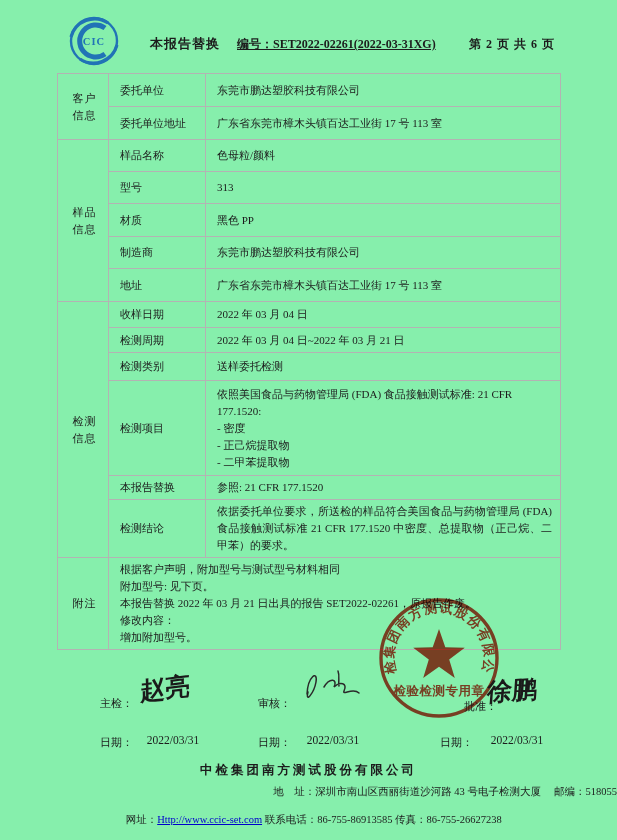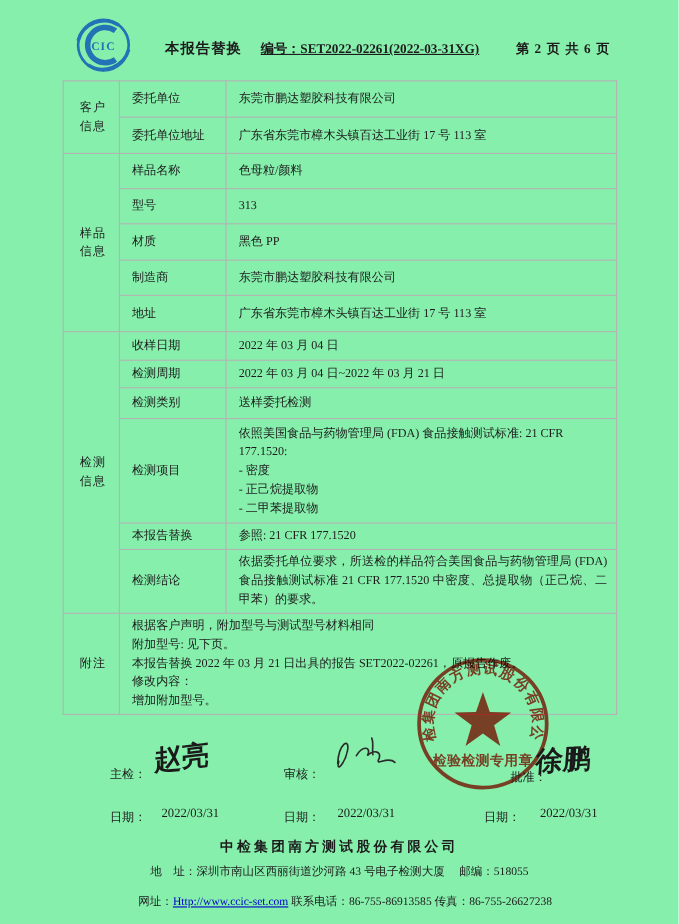--- a/index.html
+++ b/index.html
@@ -29,21 +29,21 @@
            mix-blend-mode:multiply; opacity:0.92; }
   
   .sig-label { position:absolute; font-size:11px; color:#1c1c1c;margin-left:12px; }
   .sig-hand  { position:absolute; font-size:25px; font-weight:bold; color:#1a1a1a;
                transform:rotate(-7deg) skewX(-6deg); white-space:nowrap; }
   .sig-squiggle { position:absolute; }
   .date-val { position:absolute; width:90px; text-align:center; font-size:11.5px; }
   
   .ft { position:absolute; left:0; width:617px; text-align:center; white-space:pre-wrap; }
   .ft-company { top:762px; font-size:12.5px; font-weight:bold; letter-spacing:3px; }
-  .ft-line2 { top:785px; font-size:10.5px; }
+  .ft-line2 { top:785px; font-size:10.5px;text-align:right; }
   .ft-line3 { top:802px; font-size:10.5px; }
   .ft-link { color:#0000cc; text-decoration:underline; }
   svg text { font-family:"Liberation Serif","DejaVu Serif",serif; }
 </style>
 </head>
 <body>
 
 <div class="page">
 
   <div class="logo">

